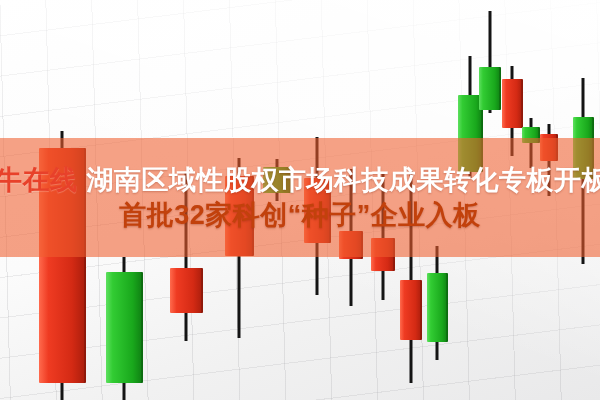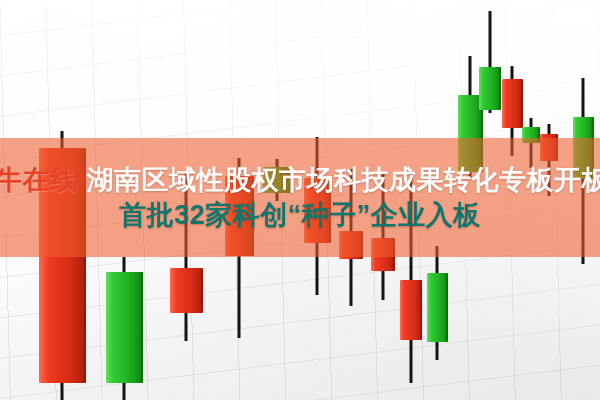--- a/index.html
+++ b/index.html
@@ -183,16 +183,16 @@
       </div>
     </div>
 
   <div id="banner-band" style="top: 138px; height: 119px;"></div>
 
   <div id="headline" style="top: 138px; height: 119px;">
     <div id="headline-line-1">
       <span class="hl" id="brand-tag" style="color: rgb(232, 65, 42);">牛在线</span>
       <span class="hl" style="color: rgb(255, 255, 255);">湖南区域性股权市场科技成果转化专板开板</span>
     </div>
-    <div class="hl" id="headline-line-2" style="color: #0f766e;">首批32家科创“种子”企业入板</div>
+    <div class="hl" id="headline-line-2" style="color: #c2410c;">首批32家科创“种子”企业入板</div>
   </div>
 
 </div>
 
 </body></html>

